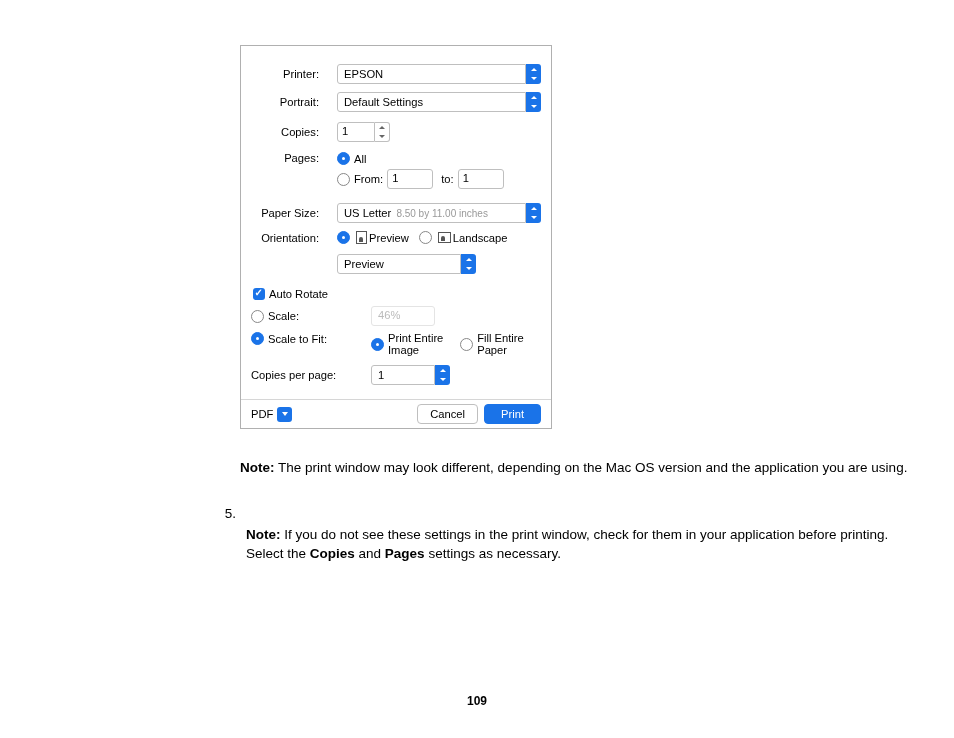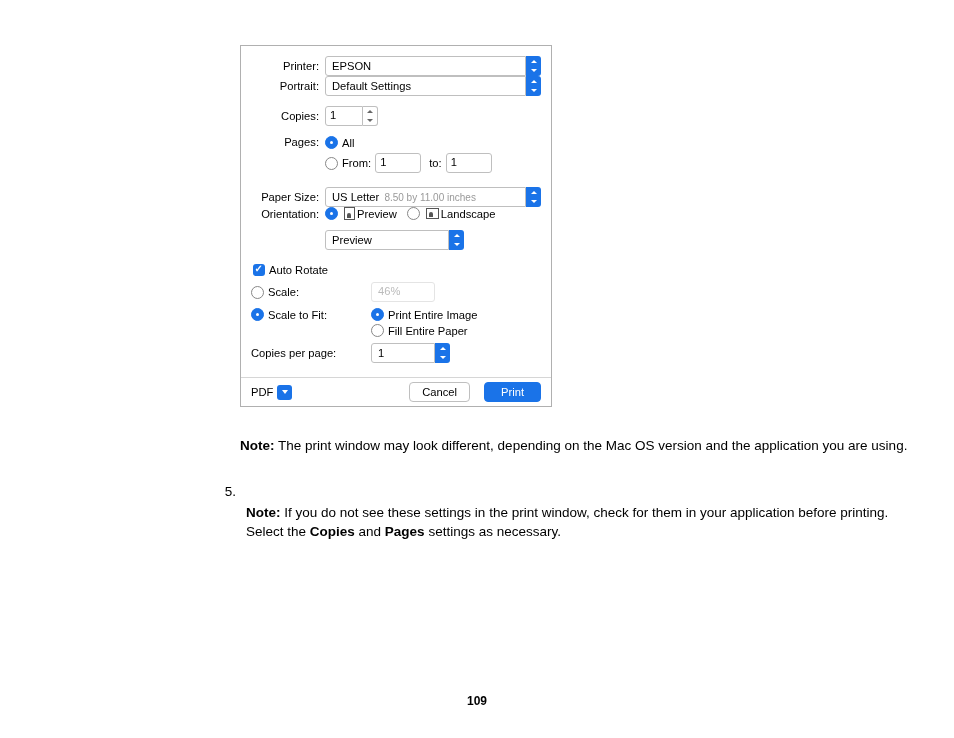--- a/index.html
+++ b/index.html
@@ -27,21 +27,22 @@
     margin-left: 20px;
     background: #fff;
     font-size: 11.2px;
   }
   .dialog-body {
     padding: 10px 10px 8px 10px;
   }
   .row {
     display: flex;
     align-items: center;
-    margin: 0 0;
+    margin: 8px 0;
+    gap: 12px;
   }
   .lab {
     width: 68px;
     text-align: right;
     margin-right: 6px;
     flex-shrink: 0;
   }
   .wide-select {
     flex: 1;
     display: flex;
@@ -214,21 +215,21 @@
     border-left: 3px solid transparent;
     border-right: 3px solid transparent;
     border-top: 4px solid #fff;
   }
   .spacer { flex: 1; }
   .btn {
     border: 1px solid #bfbfbf;
     border-radius: 4px;
     padding: 3px 12px;
     background: #fff;
-    margin-left: 14px;
+    margin-left: 6px;
     font-size: 11.2px;
     cursor: pointer;
   }
   .btn.primary {
     background: #1a73e8;
     border-color: #1a73e8;
     color: #fff;
     padding: 3px 16px;
   }
   .note { margin: 30px 0 6px 20px; line-height: 1.4; }
@@ -331,21 +332,21 @@
           </div>
           <div class="lower-right">
             <span class="ghost-input">46%</span>
           </div>
         </div>
         <div class="lower-row" style="align-items:flex-start">
           <div class="lower-left">
             <span class="radio on"></span>
             <span>Scale to Fit:</span>
           </div>
-          <div class="lower-right" style="flex-direction:column;align-items:flex-start">
+          <div class="lower-right" style="flex-direction:row;align-items:flex-start">
             <div style="display:flex;align-items:center;margin-bottom:3px">
               <span class="radio on"></span>
               <span>Print Entire Image</span>
             </div>
             <div style="display:flex;align-items:center">
               <span class="radio"></span>
               <span>Fill Entire Paper</span>
             </div>
           </div>
         </div>

